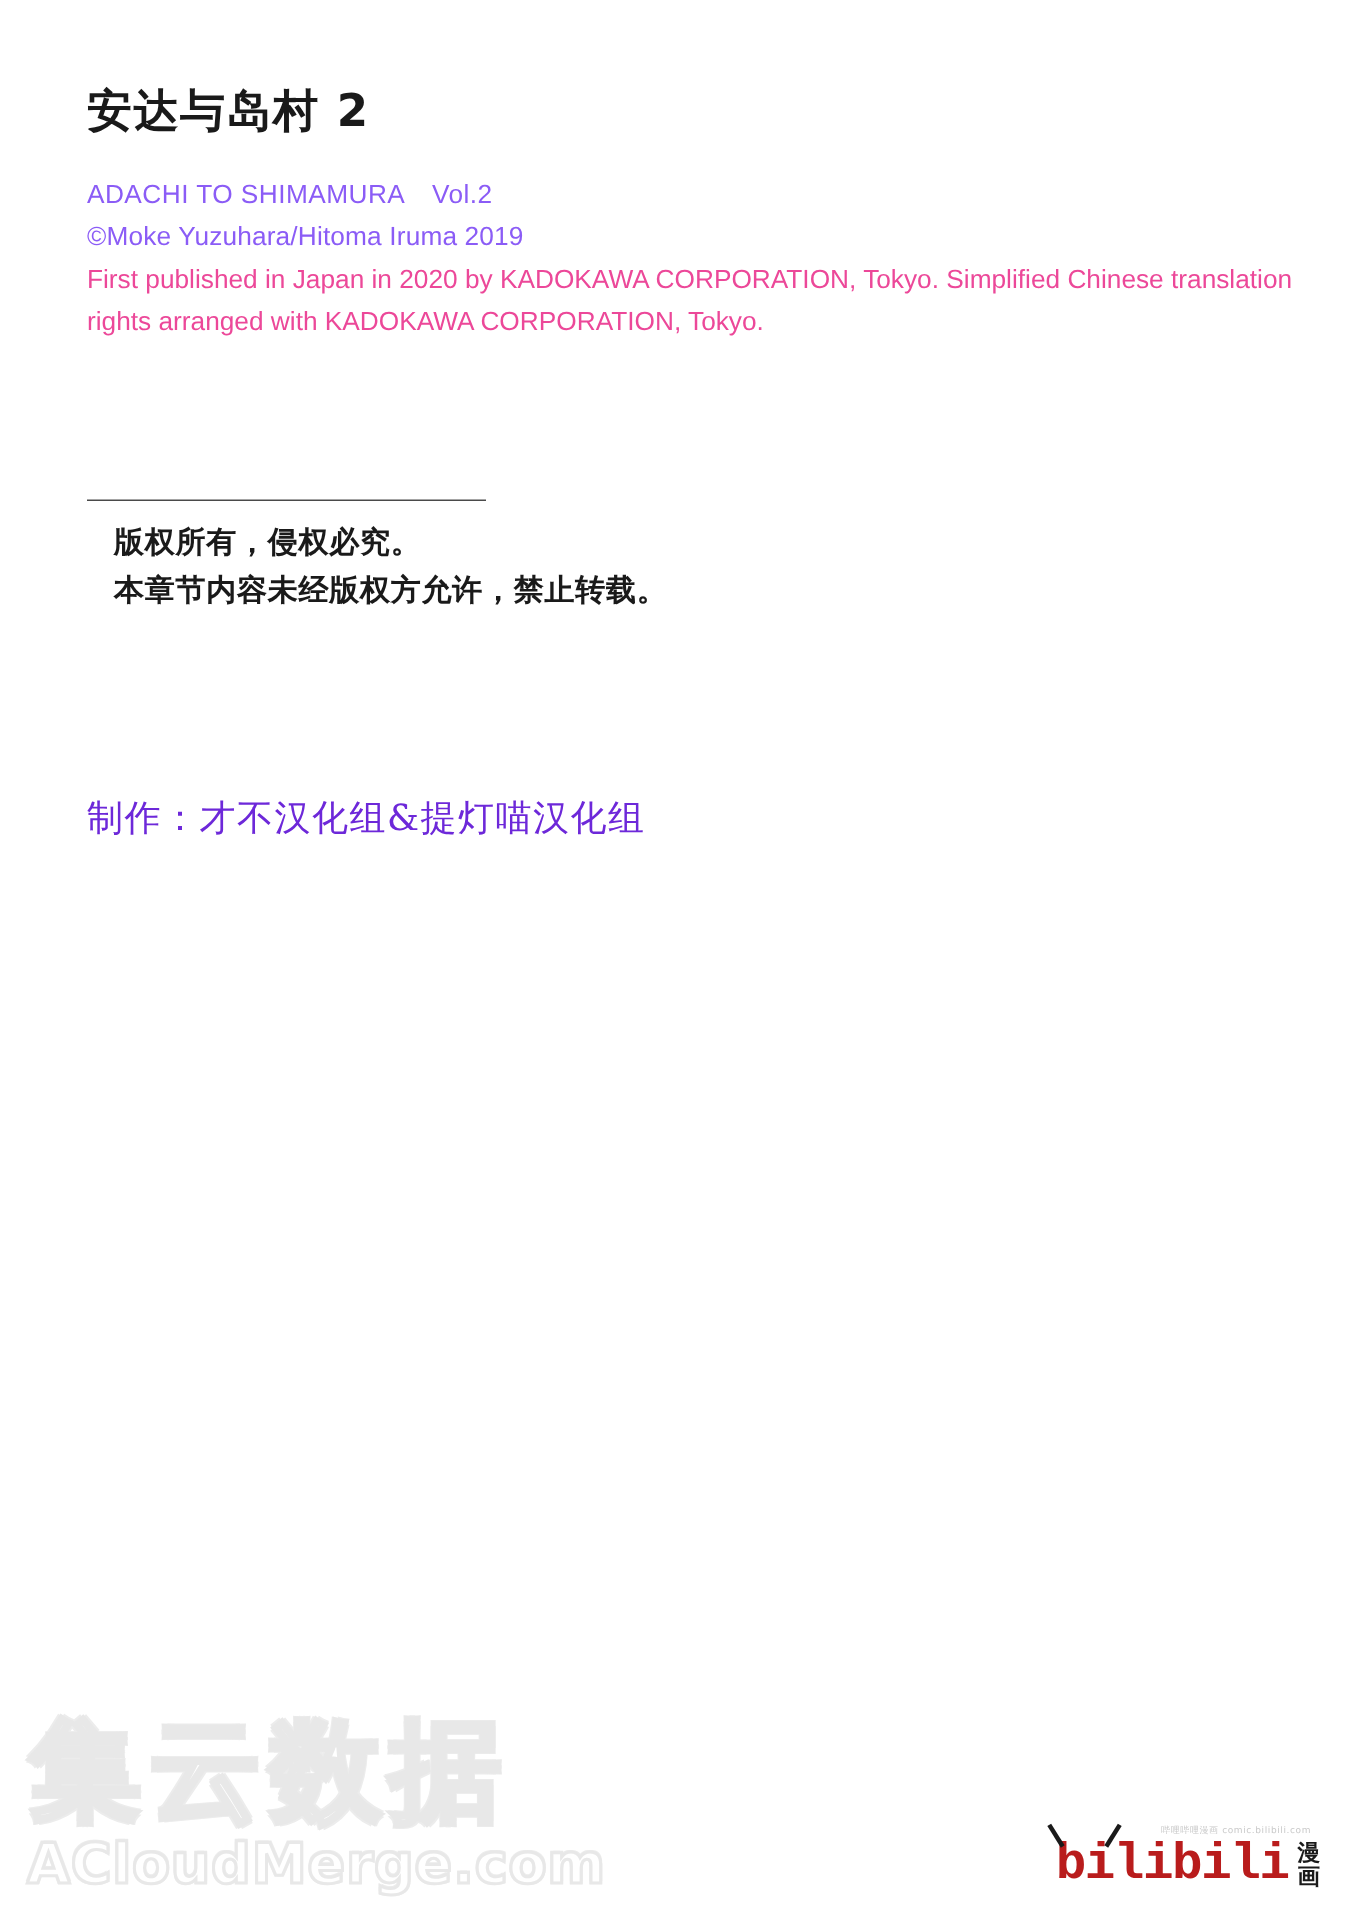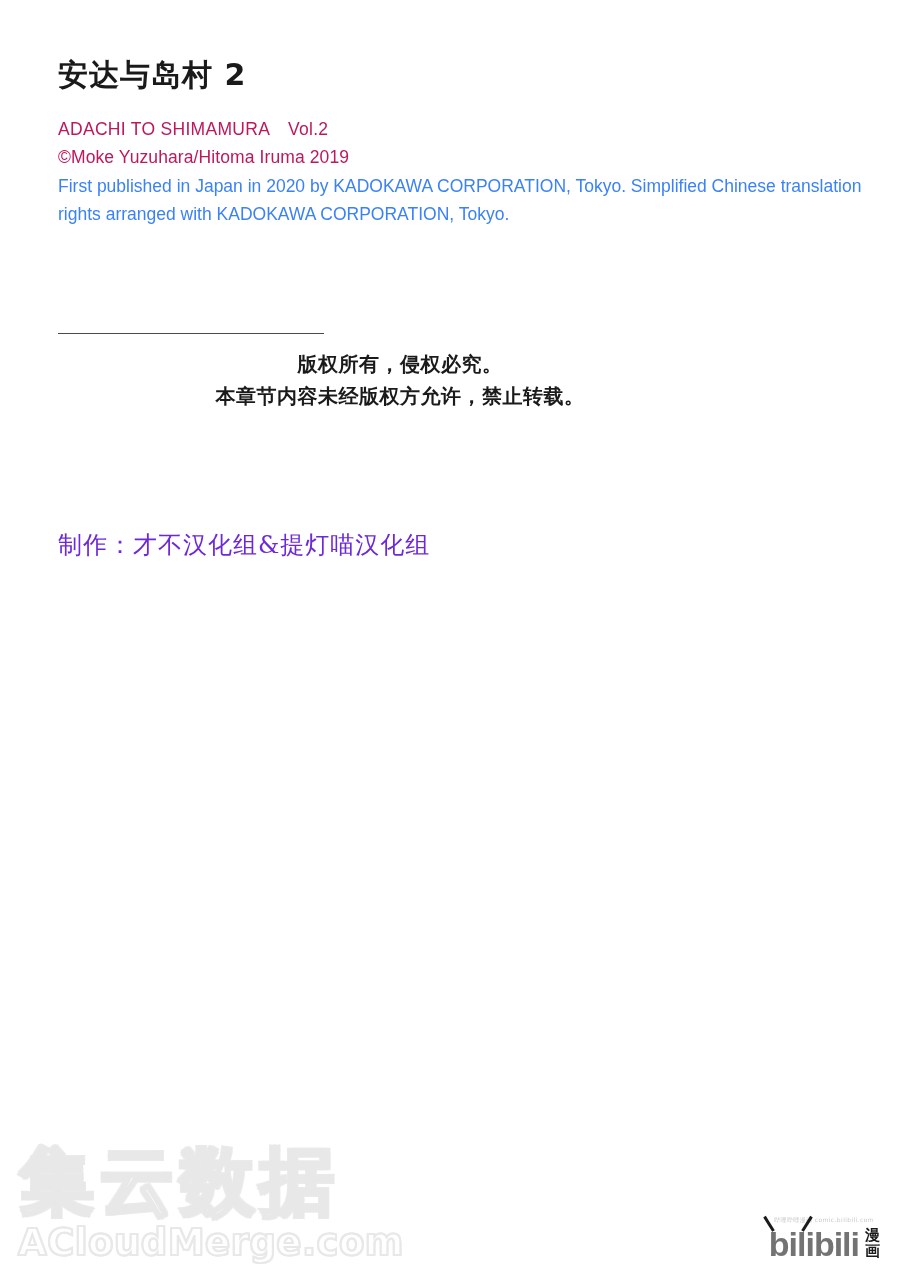--- a/index.html
+++ b/index.html
@@ -36,52 +36,51 @@
     letter-spacing: 1px;
     margin: 0 0 22px 0;
     line-height: 1.2;
     color: #1a1a1a;
   }
 
   .meta-line {
     font-size: 17.5px;
     line-height: 1.62;
     margin: 0;
-    color: #be185d;
+    color: #8b5cf6;
     letter-spacing: 0.1px;
   }
 
   .meta-line.vol {
     letter-spacing: 0.3px;
   }
 
   .meta-para {
     font-size: 17.5px;
     line-height: 1.62;
     margin: 0;
     width: 810px;
-    color: #3b82f6;
+    color: #ec4899;
   }
 
   .rule {
     position: absolute;
     left: 58px;
     top: 333px;
     width: 266px;
     height: 1px;
     background: #4a4a4a;
   }
 
   .notice {
     position: absolute;
-    left: 40px;
+    left: 76px;
     top: 348px;
     width: 720px;
-    font-family: Liberation Serif, serif;
-    text-align: center;
+    font-family: Liberation Mono, monospace;
   }
 
   .notice p {
     margin: 0;
     font-size: 20px;
     line-height: 1.62;
     font-weight: 600;
     letter-spacing: 0.5px;
     color: #1a1a1a;
   }
@@ -139,25 +138,25 @@
   .bili-logo {
     position: absolute;
     right: 20px;
     bottom: 22px;
     display: flex;
     align-items: flex-end;
     gap: 6px;
   }
   .bili-word {
     position: relative;
-    font-family: Liberation Sans, sans-serif;
+    font-family: Liberation Mono, monospace;
     font-size: 34px;
     font-weight: bold;
     letter-spacing: -1px;
-    color: #737373;
+    color: #b91c1c;
     line-height: 1;
     margin-left: 40px;
   }
   .bili-ears {
     position: absolute;
     top: -13px;
     left: 2px;
     width: 42px;
     height: 16px;
   }

